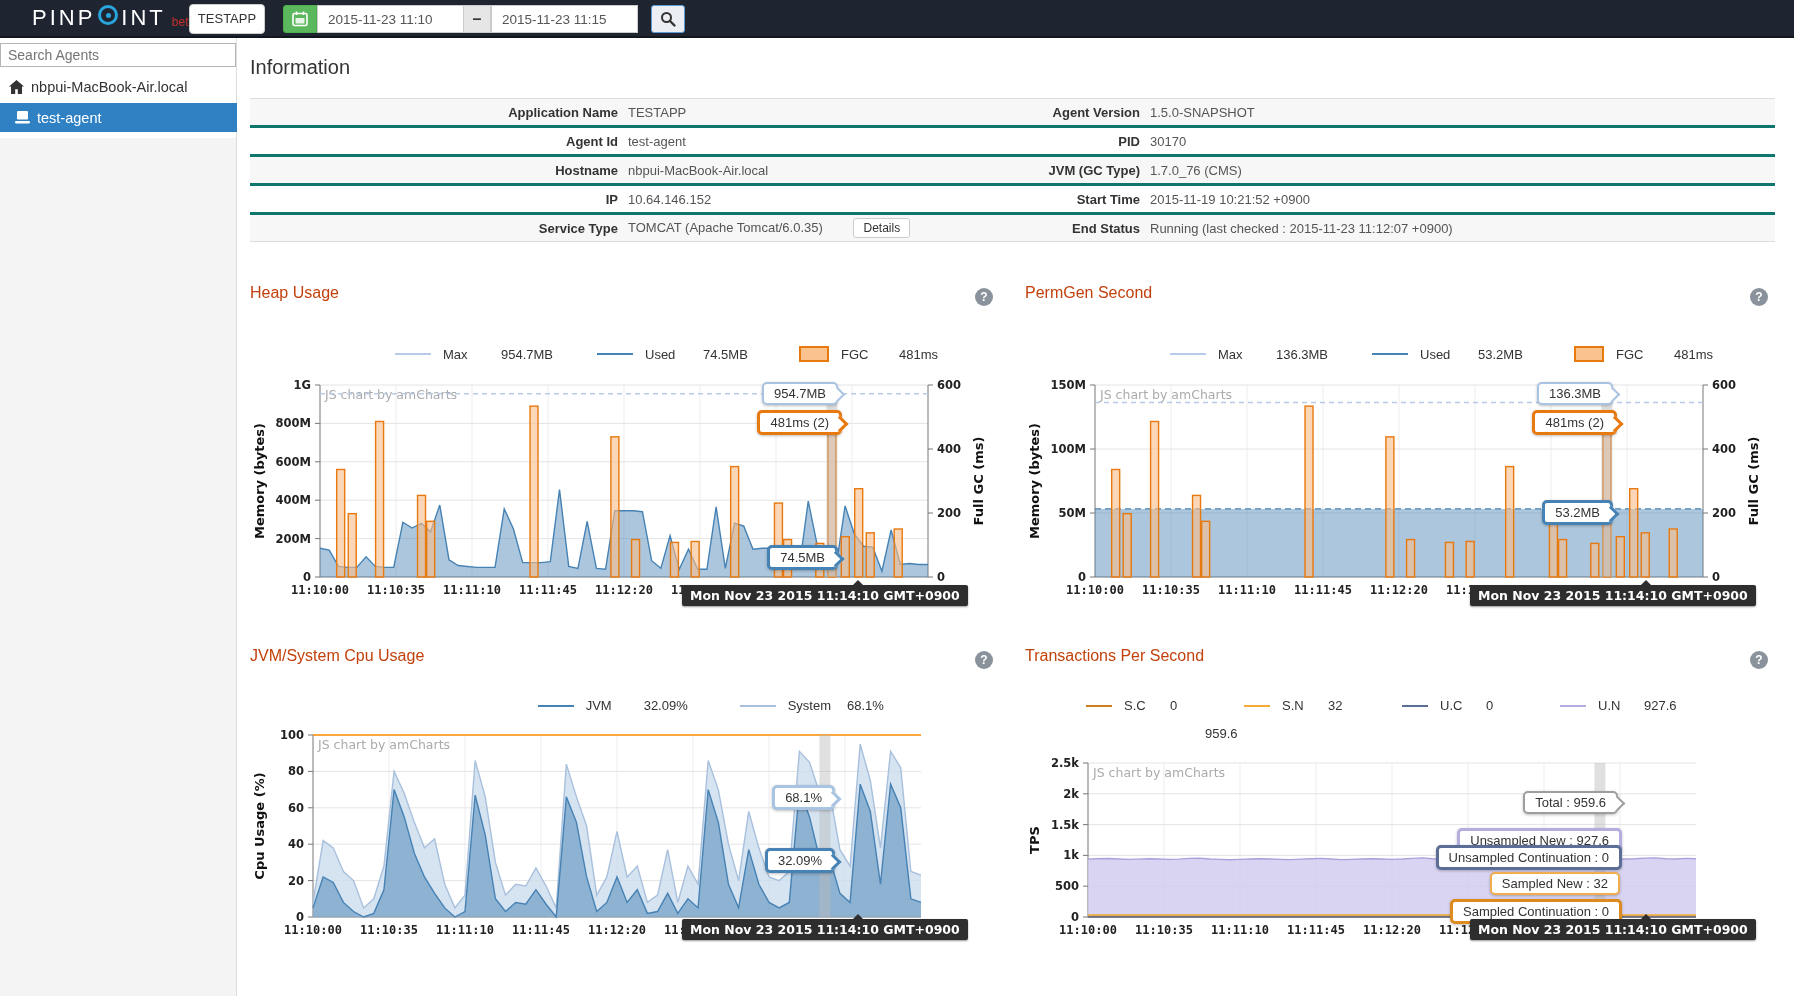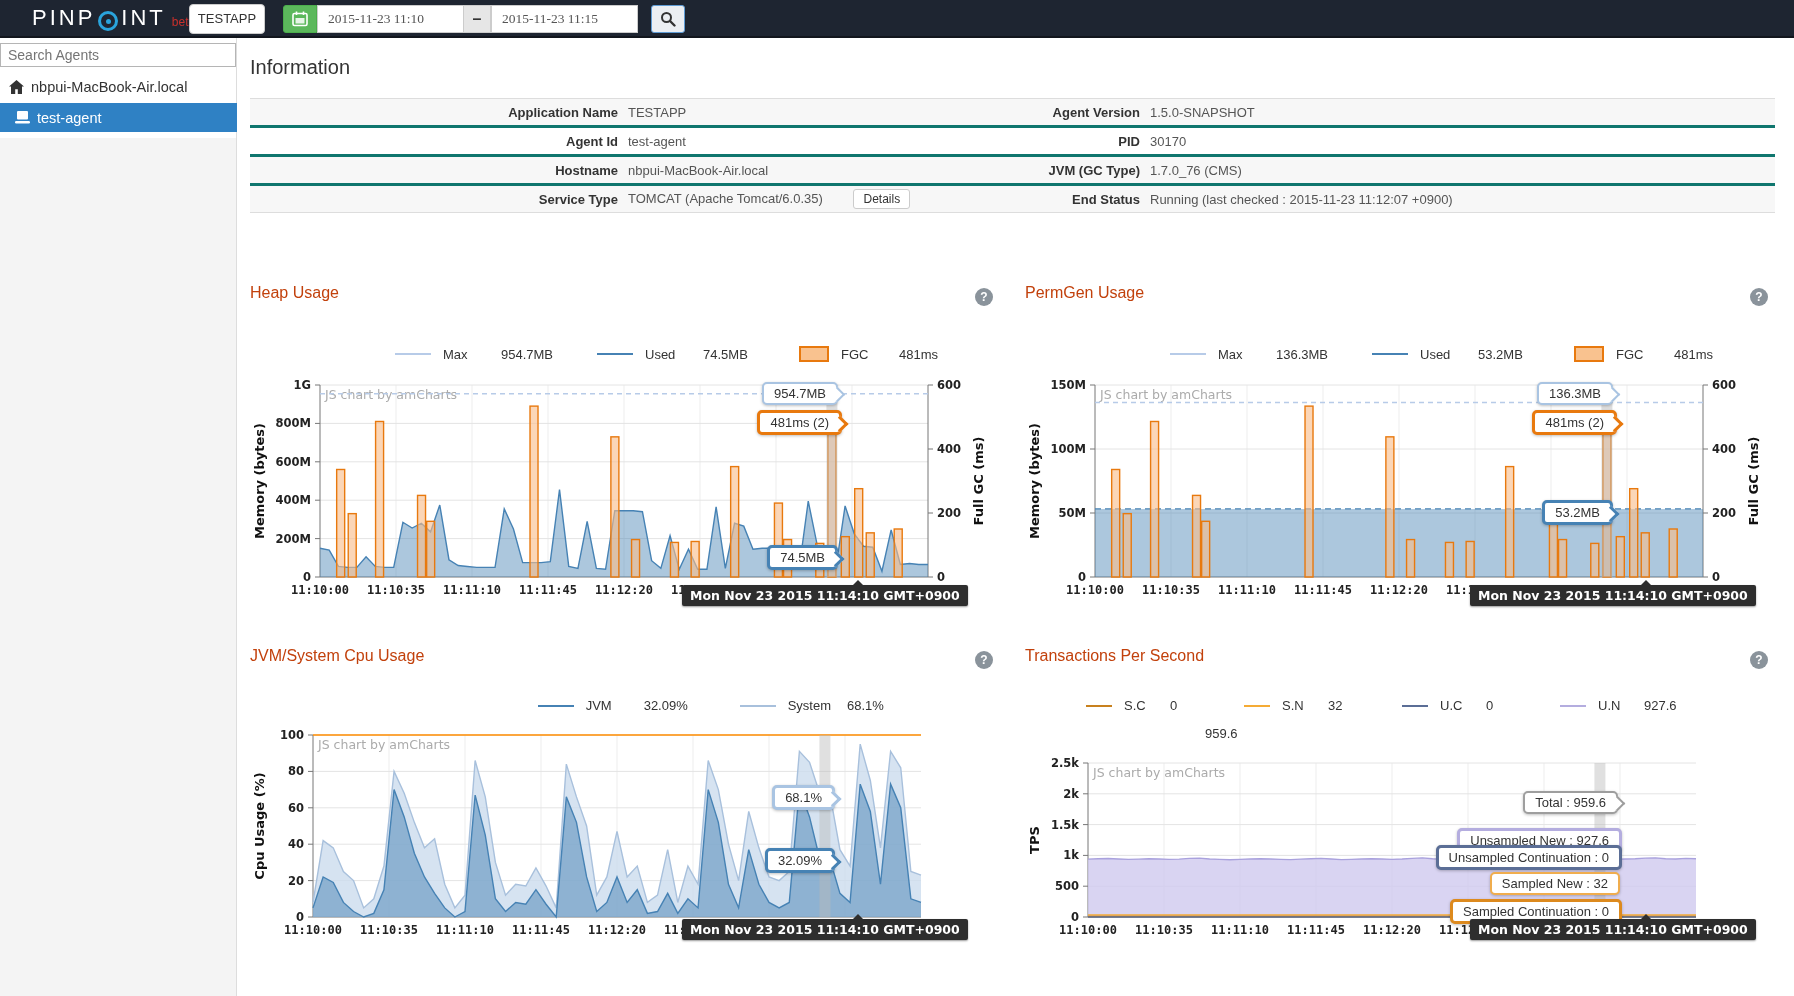--- a/index.html
+++ b/index.html
@@ -2,33 +2,33 @@
 <html><head>
 <meta charset="utf-8">
 <style>
   html,body{margin:0;padding:0}
   body{width:1794px;height:996px;position:relative;overflow:hidden;background:#fff;
        font-family:"Liberation Sans",sans-serif;color:#333}
 
   
   .navbar{position:absolute;left:0;top:0;width:1794px;height:38px;background:#1e2531;
           border-bottom:2px solid #12161d;box-sizing:border-box;z-index:20}
-  .logo{position:absolute;left:32px;top:5px;display:flex;align-items:flex-end;color:#fff;
+  .logo{position:absolute;left:32px;top:5px;display:flex;align-items:flex-start;color:#fff;
         font-size:22px;letter-spacing:3px;font-weight:400}
   .logo-o{width:14px;height:14px;border:3px solid #2aa4dc;border-radius:50%;display:inline-block;
           position:relative;margin:0 3px}
   .logo-o::after{content:"";position:absolute;left:50%;top:50%;width:5px;height:5px;
           margin:-2.5px 0 0 -2.5px;border-radius:50%;background:#2aa4dc}
   .beta{color:#c9302c;font-size:12px;letter-spacing:0;margin-left:6px;align-self:flex-end;margin-bottom:2px}
   .app-btn{position:absolute;left:189px;top:4px;width:76px;height:30px;background:#fff;border:1px solid #ccc;
            border-radius:4px;font-size:13px;color:#333;text-align:center;line-height:28px;box-sizing:border-box;cursor:pointer}
   .cal-btn{position:absolute;left:283px;top:5px;width:34px;height:28px;background:#5cb85c;border:1px solid #4cae4c;
            border-radius:3px 0 0 3px;box-sizing:border-box;display:flex;align-items:center;justify-content:center;cursor:pointer}
   .date-input{position:absolute;top:5px;height:28px;box-sizing:border-box;border:1px solid #ccc;background:#fff;
-           font-size:13.5px;color:#555;padding:0 10px;width:147px;font-family:Liberation Serif, serif}
+           font-size:13.5px;color:#555;padding:0 10px;width:147px;font-family:Liberation Sans, sans-serif}
   .date-sep{position:absolute;left:463px;top:5px;width:28px;height:28px;background:#e6e6e6;border:1px solid #ccc;
            box-sizing:border-box;color:#333;text-align:center;line-height:26px;font-weight:bold}
   .search-btn{position:absolute;left:651px;top:5px;width:34px;height:28px;background:#ebeef2;border:1px solid #5e9bd4;
            border-radius:3px;box-sizing:border-box;display:flex;align-items:center;justify-content:center;cursor:pointer}
 
   
   .sidebar{position:absolute;left:0;top:38px;width:237px;bottom:0;background:#f4f4f4;
            border-right:1px solid #ddd;box-sizing:border-box;z-index:10}
   .side-top{position:absolute;left:0;top:0;right:0;height:100px;background:#fff}
   .side-search{position:absolute;left:0;top:5px;width:236px;height:24px;box-sizing:border-box;
@@ -159,20 +159,26 @@
       <div class="cell-label">Agent Id</div>
       <div class="cell-value">test-agent</div>
       <div class="cell-label">PID</div>
       <div class="cell-value">30170</div>
     </div>
     <div class="info-row odd">
       <div class="cell-label">Hostname</div>
       <div class="cell-value">nbpui-MacBook-Air.local</div>
       <div class="cell-label">JVM (GC Type)</div>
       <div class="cell-value">1.7.0_76 (CMS)</div>
+    </div>
+    <div class="info-row">
+      <div class="cell-label">IP</div>
+      <div class="cell-value">10.64.146.152</div>
+      <div class="cell-label">Start Time</div>
+      <div class="cell-value">2015-11-19 10:21:52 +0900</div>
     </div>
     <div class="info-row odd">
       <div class="cell-label">Service Type</div>
       <div class="cell-value">
         <span>TOMCAT  (Apache Tomcat/6.0.35)</span>
         <button class="details-btn">Details</button>
       </div>
       <div class="cell-label">End Status</div>
       <div class="cell-value">Running (last checked : 2015-11-23 11:12:07 +0900)</div>
     </div>
@@ -270,21 +276,21 @@
         <text x="14" y="114" class="axtitle" text-anchor="middle" transform="rotate(-90 14 114)">Memory (bytes)</text>
         <text x="733" y="114" class="axtitle" text-anchor="middle" transform="rotate(-90 733 114)">Full GC (ms)</text>
       </svg>
     <div class="bl thin arrow" style="--c:#a9c4e2;top:100px;right:157px">954.7MB</div>
     <div class="bl arrow" style="--c:#e8790e;top:128px;right:153px">481ms (2)</div>
     <div class="bl arrow" style="--c:#4682b4;top:263px;right:157px">74.5MB</div>
     <div class="timetip" style="left:432px;top:303px">Mon Nov 23 2015 11:14:10 GMT+0900</div>
   </div>
 
   <div class="chart top" id="c-permgen">
-    <div class="chart-title">PermGen Usage</div>
+    <div class="chart-title">PermGen Second</div>
     <div class="help">?</div>
     <div class="legend">
       <div class="leg-item">
         <span class="lm line" style="border-color:#b7cbe8"></span>
         <span class="ll">Max</span>
         <span class="lv">136.3MB</span>
       </div>
       <div class="leg-item">
         <span class="lm line" style="border-color:#4682b4"></span>
         <span class="ll">Used</span>

